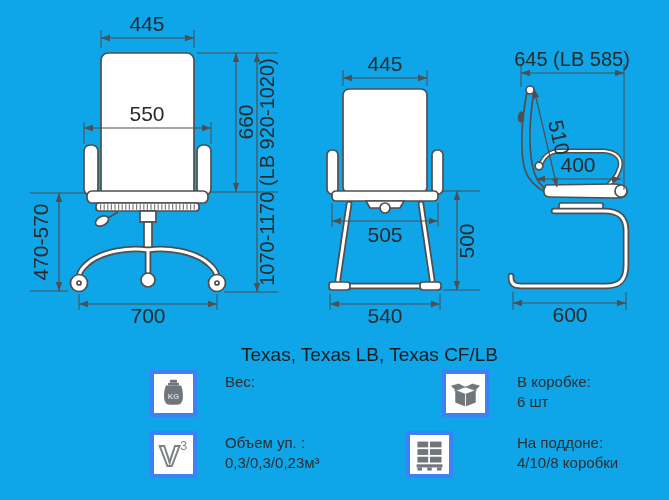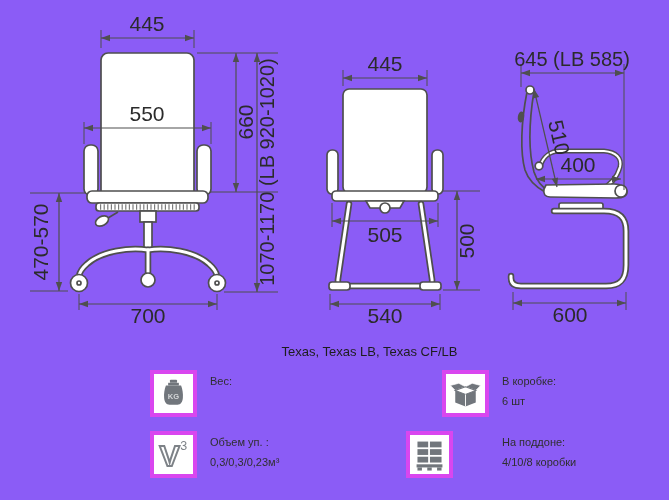--- a/index.html
+++ b/index.html
@@ -1,35 +1,35 @@
 <!DOCTYPE html>
 <html><head>
 <meta charset="utf-8">
 <style>
   html,body{margin:0;padding:0;background:#fff;}
-  .page{position:relative;width:669px;height:500px;background:#8b5cf6;
+  .page{position:relative;width:669px;height:500px;background:#0ea5e9;
         font-family:"Liberation Sans",sans-serif;overflow:hidden;}
   svg.diagram{position:absolute;left:0;top:0;}
   .ext{stroke:#4f4f4f;stroke-width:1;fill:none;}
   .dim{stroke:#4f4f4f;stroke-width:1.2;fill:none;}
   .sh{stroke:#4f4f4f;stroke-width:1.7;fill:#ffffff;}
   .shn{stroke:#4f4f4f;stroke-width:1.7;fill:none;}
   .tube{stroke:#4f4f4f;stroke-width:6.5;fill:none;stroke-linecap:round;}
   .tube-i{stroke:#ffffff;stroke-width:3;fill:none;stroke-linecap:round;}
   .tube2{stroke:#4f4f4f;stroke-width:5;fill:none;stroke-linecap:round;}
   .tube2-i{stroke:#ffffff;stroke-width:2.2;fill:none;stroke-linecap:round;}
   text.d{fill:#2b2b2b;font-size:21px;stroke:none;}
   text.d-sm{font-size:20px;}
   .hatch{stroke:#4f4f4f;stroke-width:5.5;stroke-dasharray:1.2,2.4;opacity:.75;}
   .title{position:absolute;top:344px;left:70px;right:0;text-align:center;
-         font-size:13px;color:#1d1d1d;}
+         font-size:19px;color:#1d1d1d;}
   .spec{position:absolute;display:flex;align-items:flex-start;}
-  .icon-box{width:39px;height:39px;border:4px solid #d946ef;background:#fff;
+  .icon-box{width:39px;height:39px;border:4px solid #3b82f6;background:#fff;
             display:flex;align-items:center;justify-content:center;flex:none;}
-  .spec-text{margin-left:13px;font-size:11px;line-height:19.5px;color:#2f2f2f;padding-top:2px;}
+  .spec-text{margin-left:28px;font-size:15px;line-height:19.5px;color:#2f2f2f;padding-top:2px;}
   .ig{fill:#71767c;}
 </style>
 </head>
 <body>
 
 <div class="page">
 
   <svg class="diagram" width="669" height="338" viewBox="0 0 669 338">
 
     <g>

